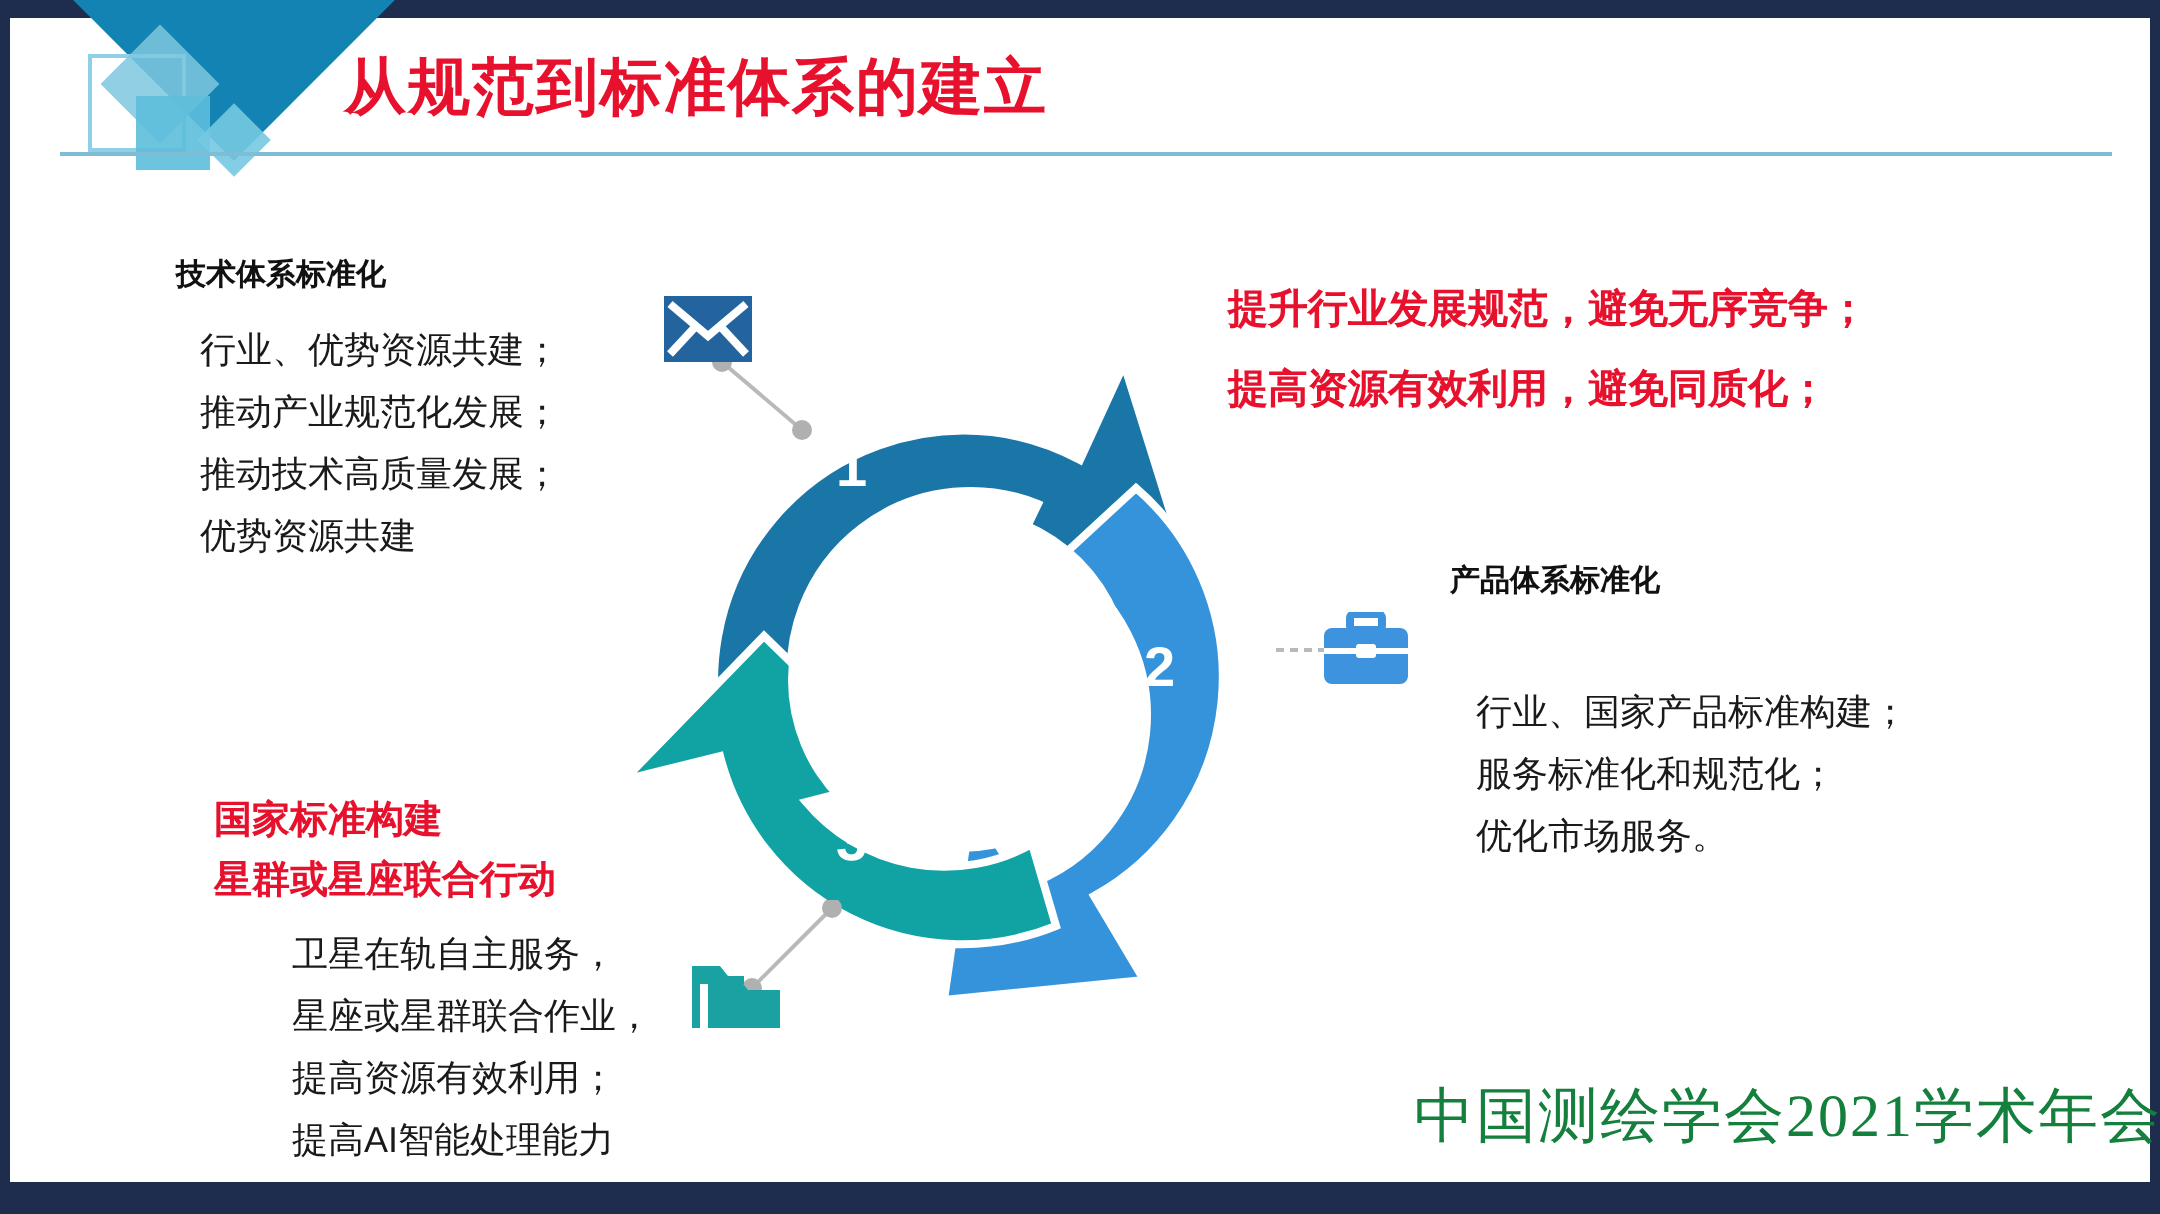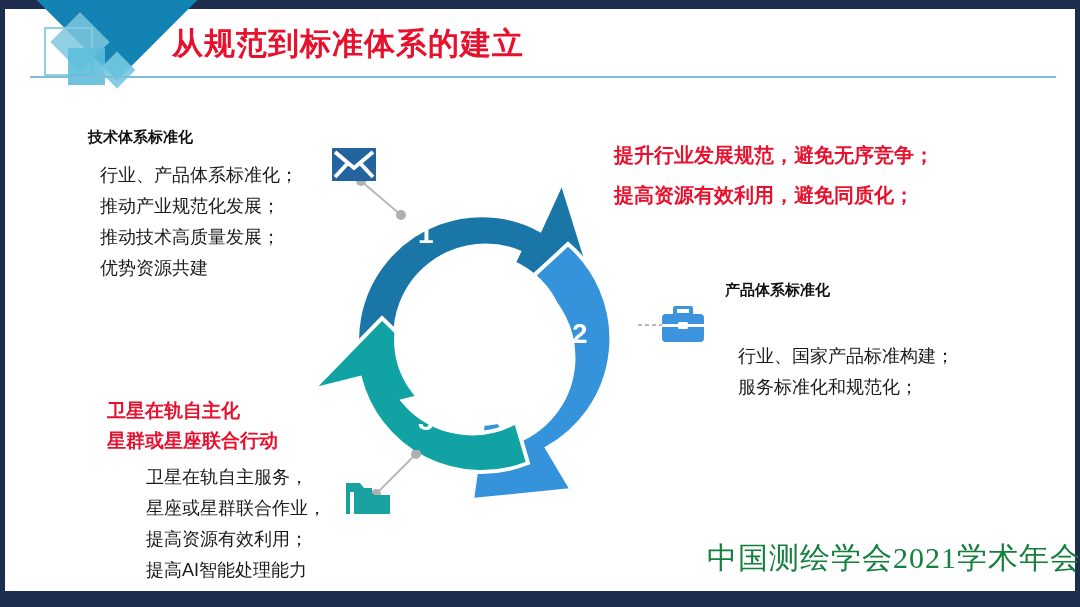--- a/index.html
+++ b/index.html
@@ -113,39 +113,40 @@
     <div class="sq-lt1"></div>
     <div class="sq-lt2"></div>
     <div class="sq-lt3"></div>
   </div>
 
   <div class="title">从规范到标准体系的建立</div>
   <div class="title-rule"></div>
 
   <div class="head-black" id="tech-head">技术体系标准化</div>
   <div class="body-text" id="tech-body">
-    <div>行业、产品体系标准化；</div>
+    <div>行业、优势资源共建；</div>
     <div>推动产业规范化发展；</div>
     <div>推动技术高质量发展；</div>
     <div>优势资源共建</div>
   </div>
 
   <div class="red-top" id="red-top">
     <div>提升行业发展规范，避免无序竞争；</div>
     <div>提高资源有效利用，避免同质化；</div>
   </div>
 
   <div class="head-black" id="prod-head">产品体系标准化</div>
   <div class="body-text" id="prod-body">
     <div>行业、国家产品标准构建；</div>
     <div>服务标准化和规范化；</div>
+    <div>优化市场服务。</div>
   </div>
 
   <div class="head-red" id="sat-head">
-    <div>卫星在轨自主化</div>
+    <div>国家标准构建</div>
     <div>星群或星座联合行动</div>
   </div>
   <div class="body-text" id="sat-body">
     <div>卫星在轨自主服务，</div>
     <div>星座或星群联合作业，</div>
     <div>提高资源有效利用；</div>
     <div>提高AI智能处理能力</div>
   </div>
 
   <div id="cycle">

